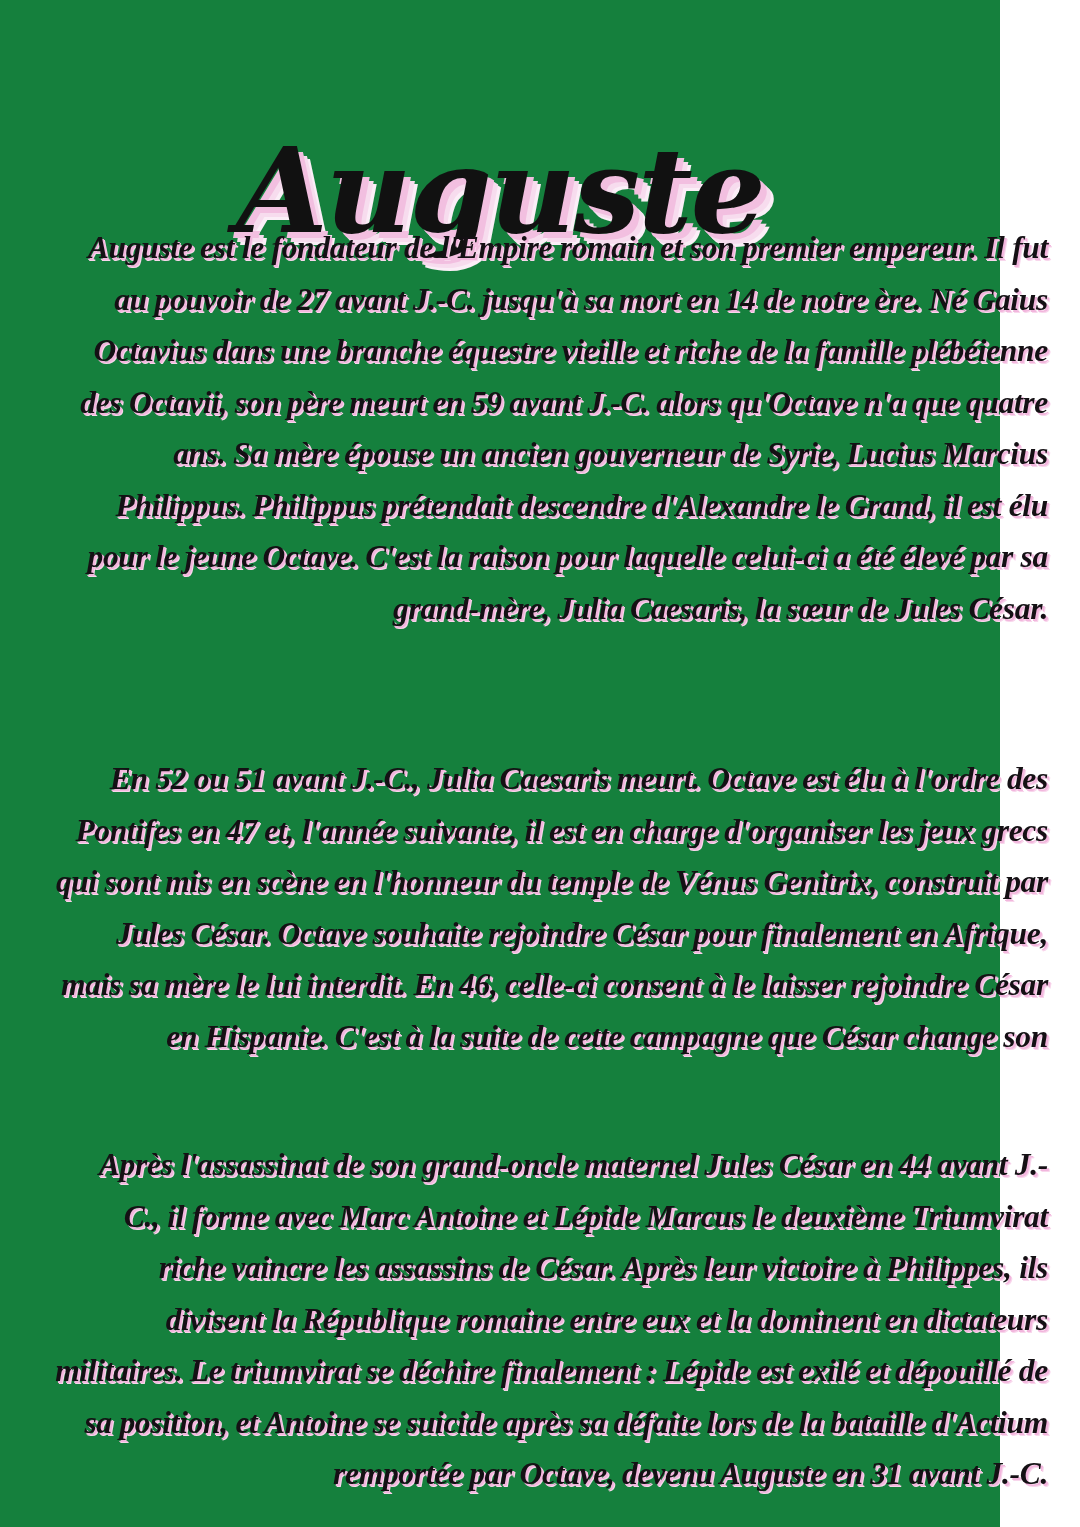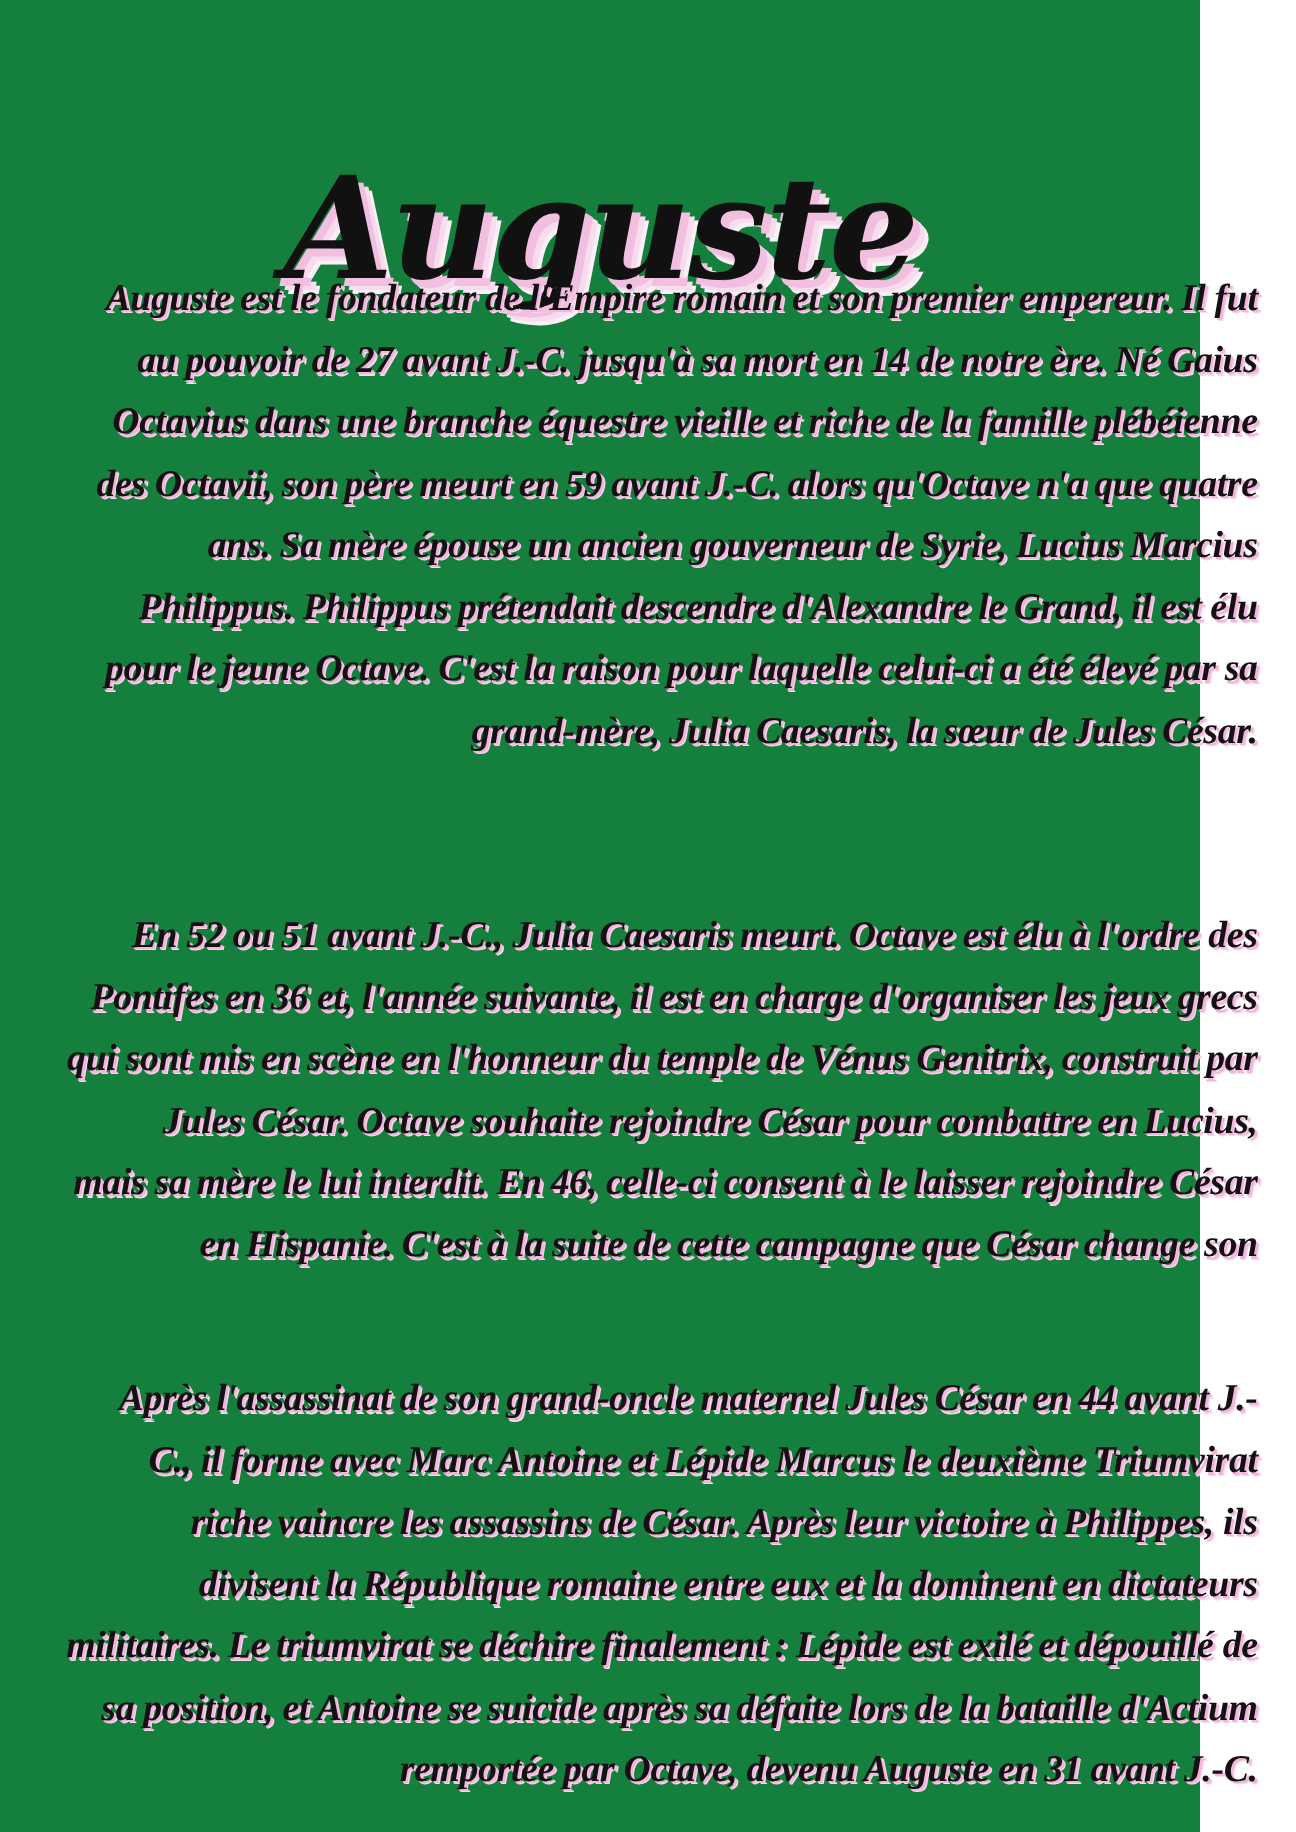--- a/index.html
+++ b/index.html
@@ -70,23 +70,23 @@
     <span class="line">Octavius dans une branche équestre vieille et riche de la famille plébéienne</span>
     <span class="line">des Octavii, son père meurt en 59 avant J.-C. alors qu'Octave n'a que quatre</span>
     <span class="line">ans. Sa mère épouse un ancien gouverneur de Syrie, Lucius Marcius</span>
     <span class="line">Philippus. Philippus prétendait descendre d'Alexandre le Grand, il est élu</span>
     <span class="line">pour le jeune Octave. C'est la raison pour laquelle celui-ci a été élevé par sa</span>
     <span class="line">grand-mère, Julia Caesaris, la sœur de Jules César.</span>
   </p>
 
   <p class="body-text para-2">
     <span class="line">En 52 ou 51 avant J.-C., Julia Caesaris meurt. Octave est élu à l'ordre des</span>
-    <span class="line">Pontifes en 36 et, l'année suivante, il est en charge d'organiser les jeux grecs</span>
+    <span class="line">Pontifes en 47 et, l'année suivante, il est en charge d'organiser les jeux grecs</span>
     <span class="line">qui sont mis en scène en l'honneur du temple de Vénus Genitrix, construit par</span>
-    <span class="line">Jules César. Octave souhaite rejoindre César pour combattre en Lucius,</span>
+    <span class="line">Jules César. Octave souhaite rejoindre César pour finalement en Afrique,</span>
     <span class="line">mais sa mère le lui interdit. En 46, celle-ci consent à le laisser rejoindre César</span>
     <span class="line">en Hispanie. C'est à la suite de cette campagne que César change son</span>
   </p>
 
   <p class="body-text para-3">
     <span class="line">Après l'assassinat de son grand-oncle maternel Jules César en 44 avant J.-</span>
     <span class="line">C., il forme avec Marc Antoine et Lépide Marcus le deuxième Triumvirat</span>
     <span class="line">riche vaincre les assassins de César. Après leur victoire à Philippes, ils</span>
     <span class="line">divisent la République romaine entre eux et la dominent en dictateurs</span>
     <span class="line">militaires. Le triumvirat se déchire finalement : Lépide est exilé et dépouillé de</span>

